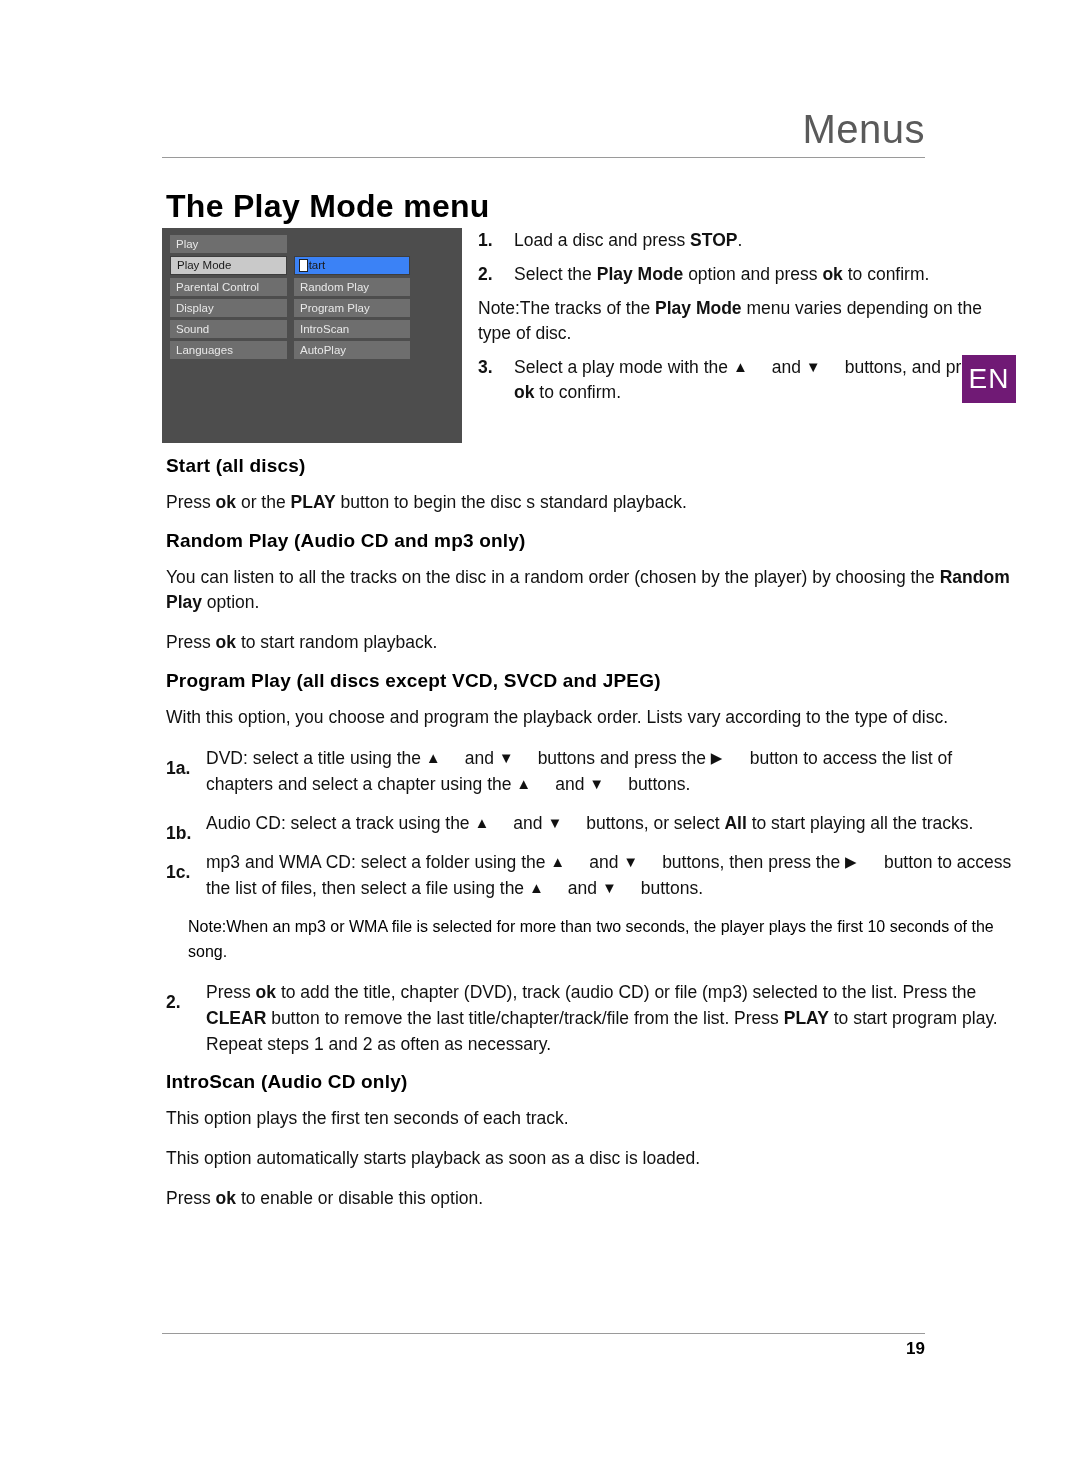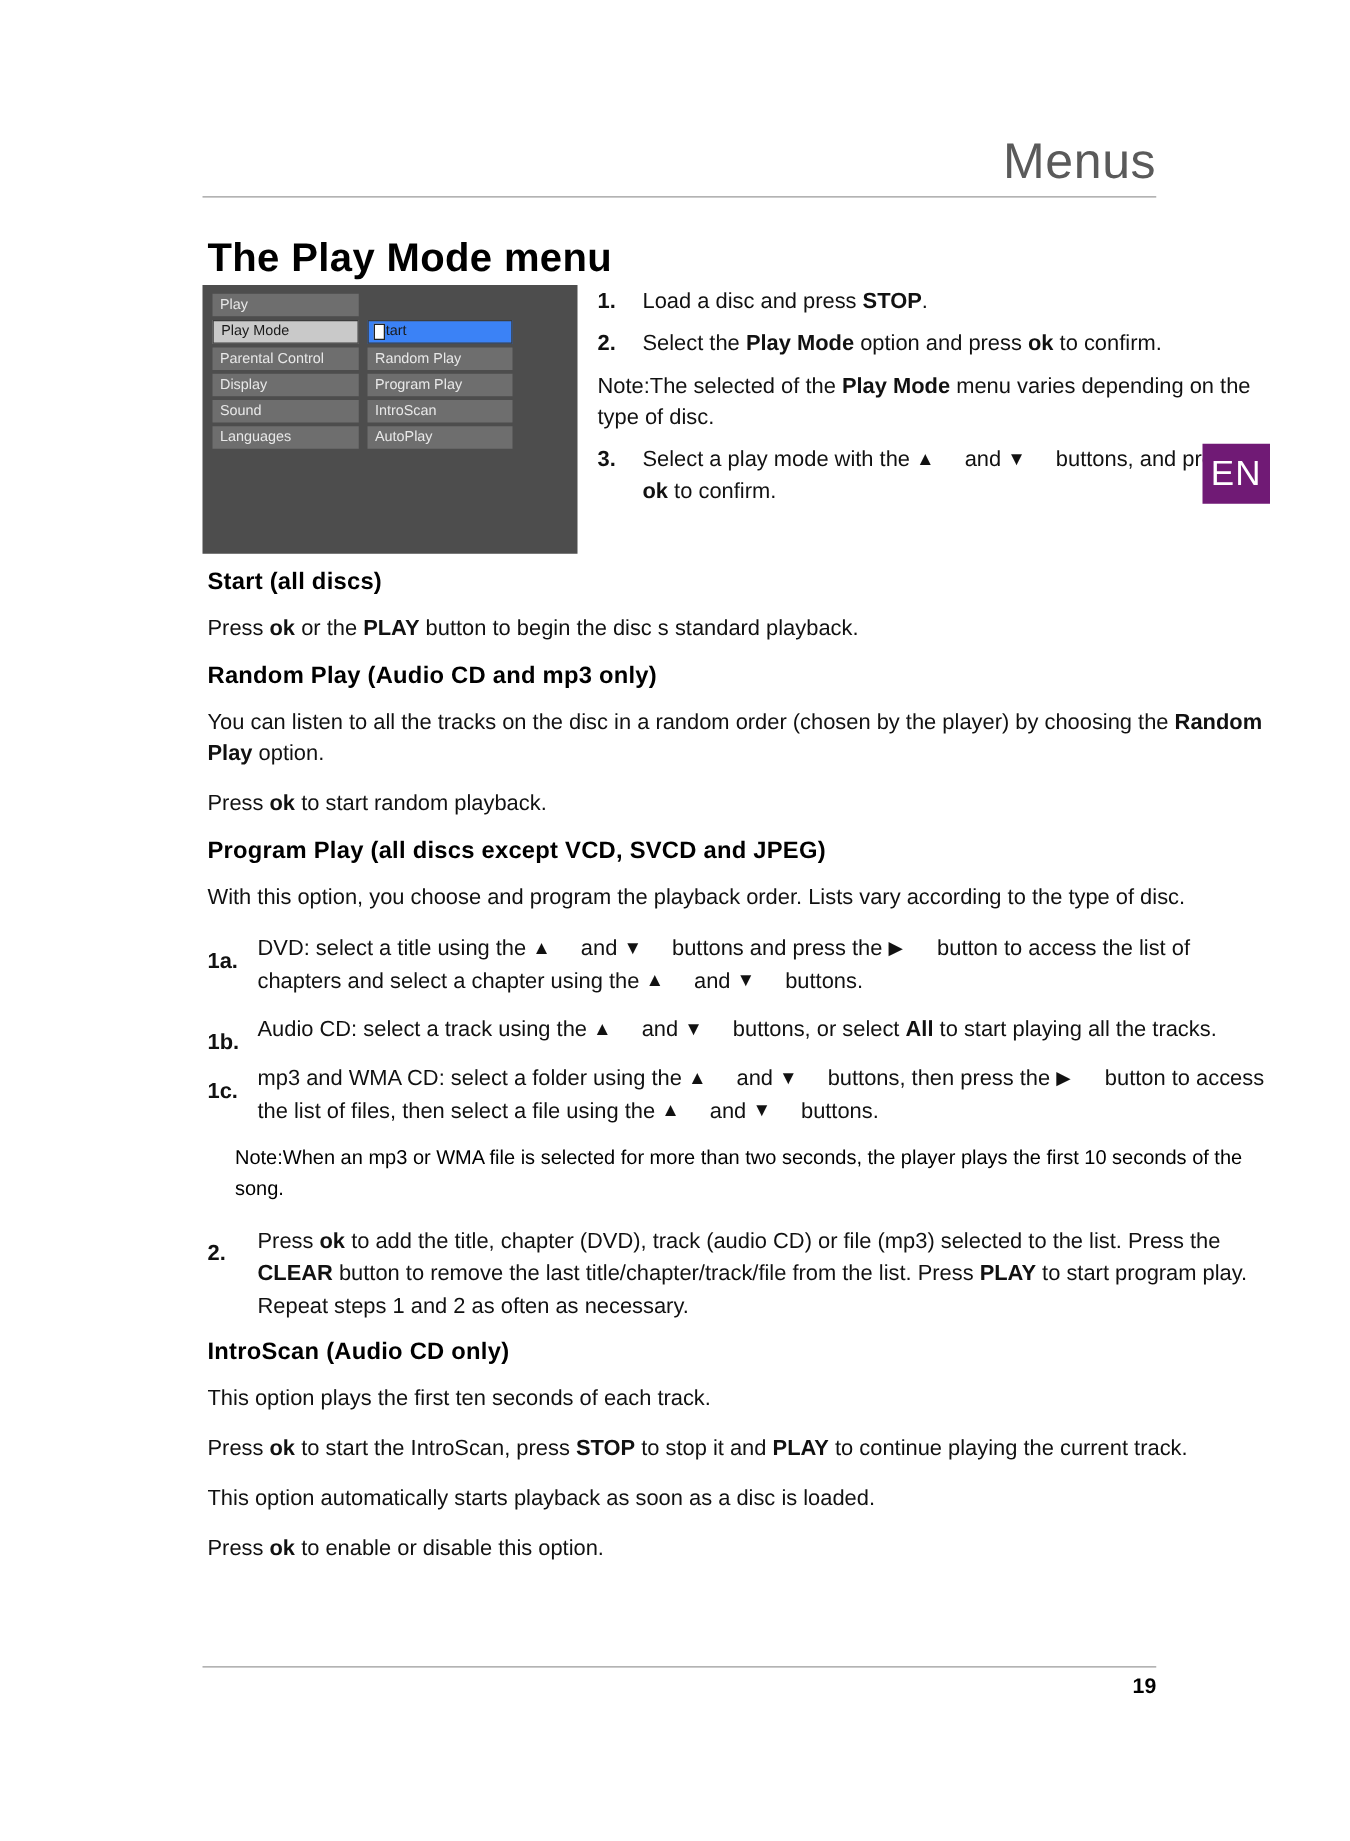--- a/index.html
+++ b/index.html
@@ -284,21 +284,21 @@
     <div class="step">
       <span class="step-num">1.</span>
       <span><span>Load a disc and press </span><b>STOP</b><span>.</span></span>
     </div>
 
     <div class="step">
       <span class="step-num">2.</span>
       <span><span>Select the </span><b>Play Mode</b><span> option and press </span><b>ok</b><span> to confirm.</span></span>
     </div>
 
-    <div class="note"><span>Note:</span><span>The selected of the </span><b>Play Mode</b><span> menu varies depending on the type of disc.</span></div>
+    <div class="note"><span>Note:</span><span>The tracks of the </span><b>Play Mode</b><span> menu varies depending on the type of disc.</span></div>
 
     <div class="step">
       <span class="step-num">3.</span>
       <span><span>Select a play mode with the </span><span class="arrow">▲</span><span class="arrow-gap"></span><span> and </span><span class="arrow">▼</span><span class="arrow-gap"></span><span> buttons, and press </span><b>ok</b><span> to confirm.</span></span>
     </div>
 
   </div>
 
   <div class="en-badge">EN</div>
 
@@ -331,21 +331,20 @@
 
     <div class="li-note"><span>Note:</span><span>When an mp3 or WMA file is selected for more than two seconds, the player plays the first 10 seconds of the song.</span></div>
 
     <div class="li">
       <span class="li-mark">2.</span>
       <span id="p-program2-text"><span>Press </span><b>ok</b><span> to add the title, chapter (DVD), track (audio CD) or file (mp3) selected to the list. Press the </span><b>CLEAR</b><span> button to remove the last title/chapter/track/file from the list. Press </span><b>PLAY</b><span> to start program play. Repeat steps 1 and 2 as often as necessary.</span></span>
     </div>
 
     <div class="sub-head gap-before">IntroScan (Audio CD only)</div>
     <p class="para" id="p-intro-1"><span>This option plays the first ten seconds of each track.</span></p>
-    <p class="para" id="p-intro-2"><span>Press </span><b>ok</b><span> to start the IntroScan, press </span><b>STOP</b><span> to stop it and </span><b>PLAY</b><span> to continue playing the current track.</span></p>
 
     <p class="para" id="p-auto-1"><span>This option automatically starts playback as soon as a disc is loaded.</span></p>
     <p class="para" id="p-auto-2"><span>Press </span><b>ok</b><span> to enable or disable this option.</span></p>
 
   </div>
 
   <div class="footer-rule"></div>
   <div class="footer-page">19</div>
 
 </div>

